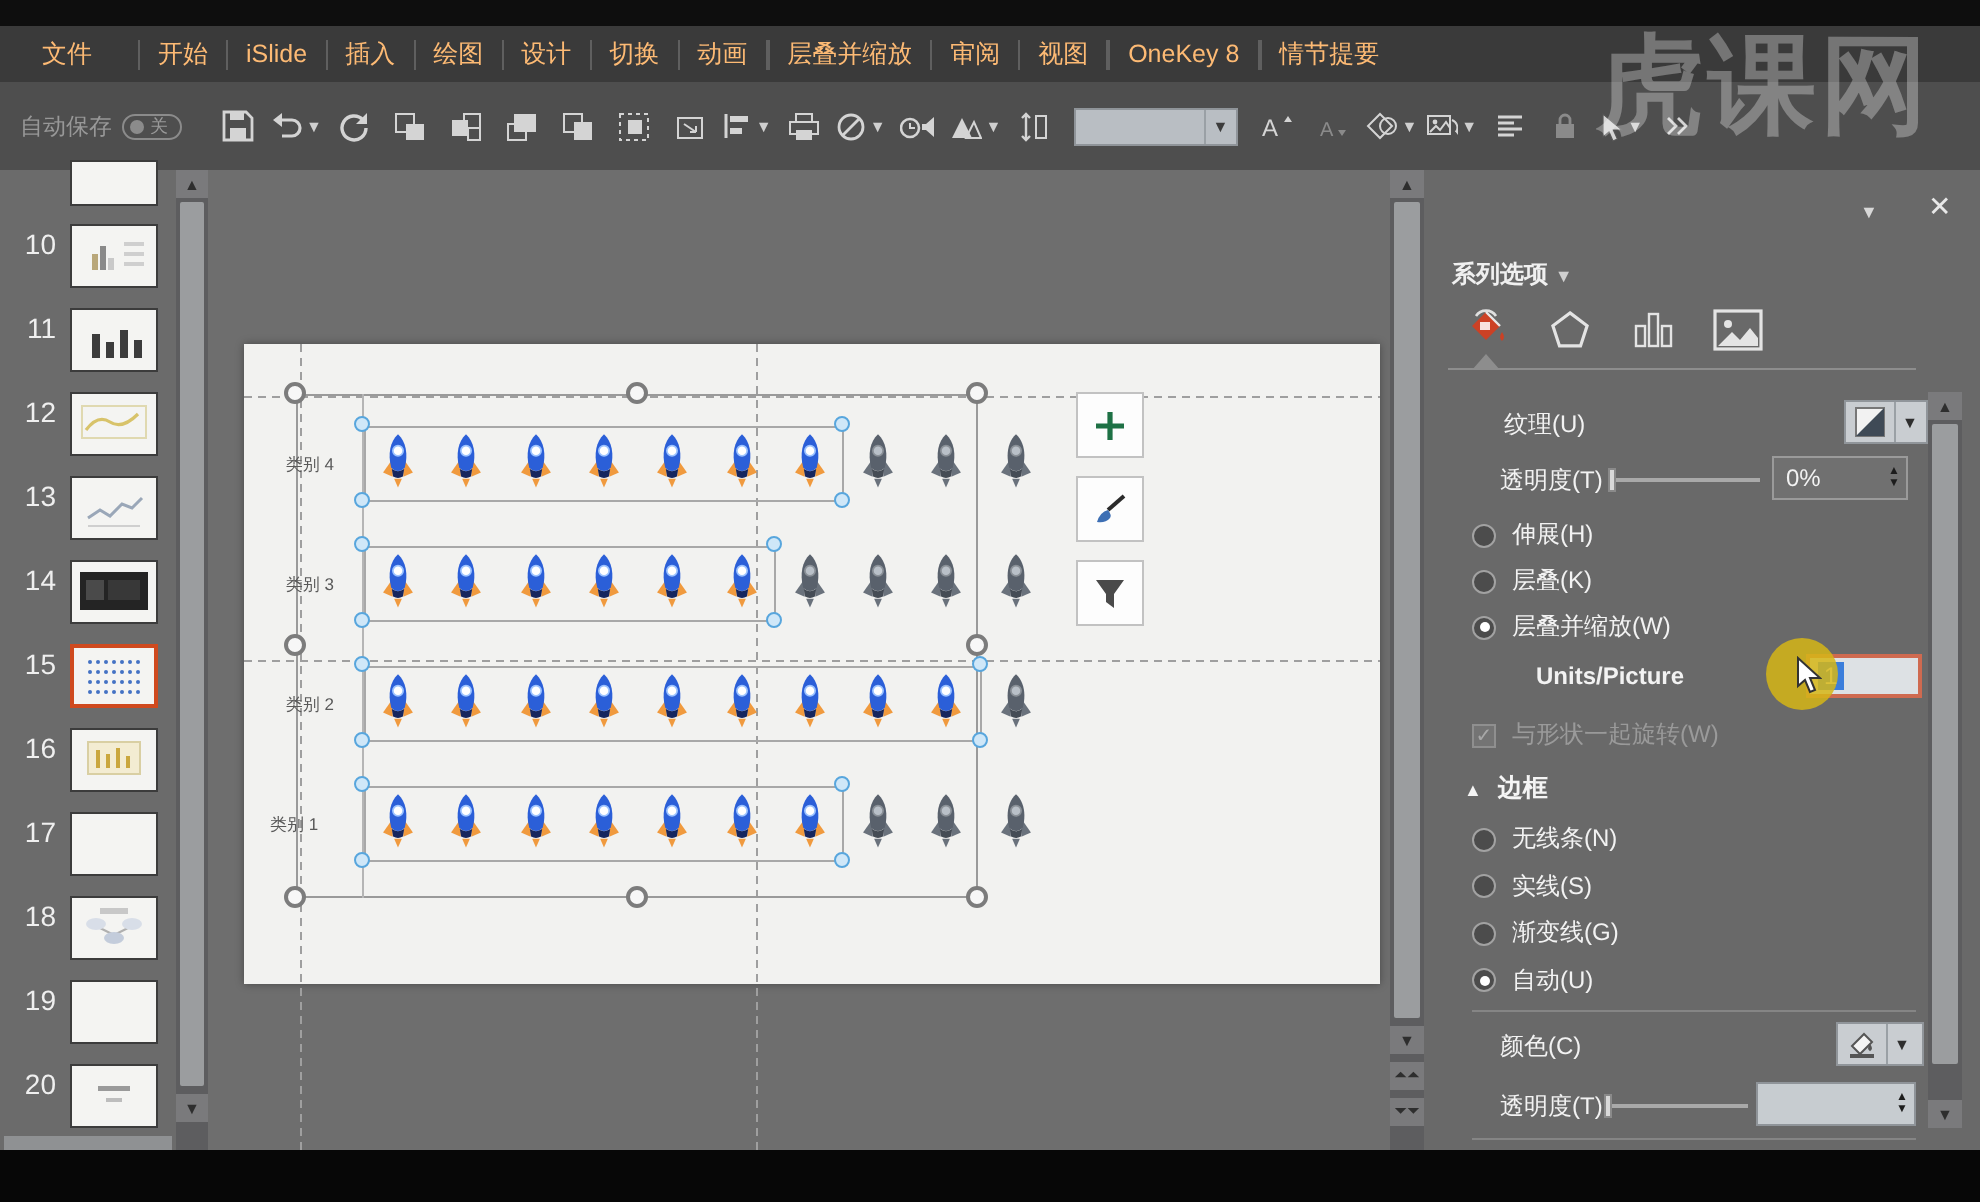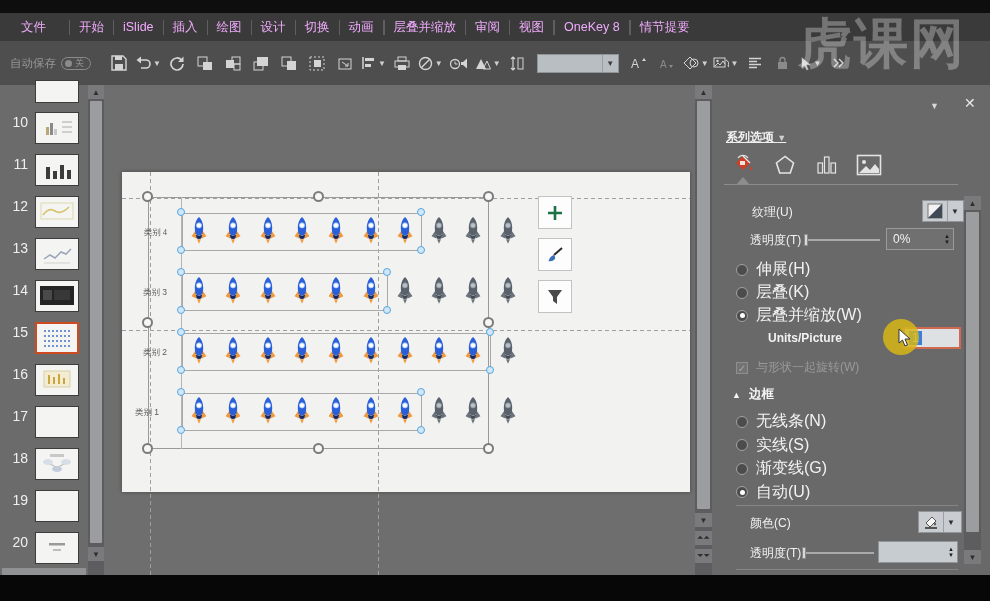--- a/index.html
+++ b/index.html
@@ -2,21 +2,21 @@
 <html><head>
 <meta charset="utf-8">
 <style>
   html,body{margin:0;padding:0;background:#000;}
   *{box-sizing:border-box;font-family:"Liberation Sans","DejaVu Sans",sans-serif;}
   #app{position:relative;width:990px;height:601px;background:#6e6e6e;overflow:hidden;}
 
   
   .titlestrip{position:absolute;left:0;top:0;width:990px;height:13px;background:#0e0e0e;}
   .tabbar{position:absolute;left:0;top:13px;width:990px;height:28px;background:#3a3a3a;display:flex;align-items:center;padding-left:12px;}
-  .tab{color:#f0abfc;font-size:12.5px;padding:0 9px;height:40px;display:flex;align-items:center;white-space:nowrap;cursor:default;}
+  .tab{color:#fdba74;font-size:12.5px;padding:0 9px;height:40px;display:flex;align-items:center;white-space:nowrap;cursor:default;}
   .tab-sep{width:1px;height:15px;background:#5f5f5f;}
   .tab.file{margin-right:14px;}
 
   .toolbar{position:absolute;left:0;top:41px;width:990px;height:44px;background:#4e4e4e;display:flex;align-items:center;padding-left:10px;}
   .autosave{display:flex;align-items:center;gap:5px;color:#989898;font-size:11.5px;margin-right:14px;}
   .autosave .pill{width:30px;height:13px;border:1px solid #8b8b8b;border-radius:7px;display:flex;align-items:center;padding:0 3px;gap:3px;color:#9a9a9a;font-size:9px;}
   .autosave .dot{width:7px;height:7px;border-radius:50%;background:#8b8b8b;}
   .tbi{display:flex;align-items:center;justify-content:center;height:26px;min-width:24px;margin:0 2px;color:#d4d4d4;}
   .tbi svg{display:block;}
   .tbi .dd{font-size:8px;color:#cfcfcf;margin-left:2px;}
@@ -49,27 +49,27 @@
   .series-sel{position:absolute;border:1px solid #a8a8a8;}
   .bluehandle{position:absolute;width:8px;height:8px;border-radius:50%;background:#cfe7f8;border:1.5px solid #58a6dd;}
   .rocket{position:absolute;width:26px;height:32px;}
   .chartbtn{position:absolute;left:433px;width:34px;height:33px;background:#fdfdfd;border:1px solid #c2c2c2;display:flex;align-items:center;justify-content:center;}
 
   
   .pane{position:absolute;left:712px;top:85px;width:278px;height:490px;background:#696969;}
   .pane-title{position:absolute;left:14px;top:8px;color:#f2f2f2;font-size:17px;letter-spacing:1px;white-space:nowrap;}
   .pane-dd{position:absolute;top:16px;color:#d8d8d8;font-size:9px;}
   .pane-close{position:absolute;left:252px;top:10px;color:#e8e8e8;font-size:14px;}
-  .series-opt{position:absolute;left:14px;top:44px;color:#f0f0f0;font-size:12px;font-weight:bold;text-decoration:underline;}
+  .series-opt{position:absolute;left:14px;top:44px;color:#f0f0f0;font-size:12px;font-weight:bold;}
   .pane-tabs{position:absolute;left:16px;top:66px;display:flex;gap:12px;}
   .pane-tab{width:30px;height:28px;display:flex;align-items:center;justify-content:center;}
   .tabline{position:absolute;left:12px;top:99px;width:234px;height:1px;background:#8d8d8d;}
   .notch{position:absolute;left:24px;top:92px;width:0;height:0;border-left:7px solid transparent;border-right:7px solid transparent;border-bottom:8px solid #8d8d8d;}
   .lbl{position:absolute;color:#f2f2f2;font-size:12px;white-space:nowrap;}
-  .radio{position:absolute;display:flex;align-items:center;gap:8px;color:#f2f2f2;font-size:16px;white-space:nowrap;}
+  .radio{position:absolute;display:flex;align-items:center;gap:8px;color:#f2f2f2;font-size:12px;white-space:nowrap;}
   .radio .rc{width:12px;height:12px;border-radius:50%;border:1px solid #a2a2a2;background:#4c4c4c;display:flex;align-items:center;justify-content:center;}
   .radio .rc .rdot{width:5px;height:5px;border-radius:50%;background:#fff;display:none;}
   .radio.sel .rc .rdot{display:block;}
   .slider-track{position:absolute;height:2px;background:#a9a9a9;}
   .slider-thumb{position:absolute;width:4px;height:12px;background:#d8d8d8;border:1px solid #8a8a8a;top:-5px;left:0;}
   .spin{position:absolute;height:22px;background:#707070;border:1px solid #9a9a9a;color:#f2f2f2;font-size:12px;display:flex;align-items:center;padding-left:6px;}
   .spin .arrows{margin-left:auto;display:flex;flex-direction:column;justify-content:center;height:100%;padding-right:3px;color:#1c1c1c;font-size:6px;line-height:6px;}
   .mini-btn{position:absolute;height:22px;background:#c9cdd1;border:1px solid #90959a;display:flex;align-items:center;}
   .mini-btn .seg{width:24px;height:20px;display:flex;align-items:center;justify-content:center;}
   .mini-btn .dds{width:15px;height:20px;border-left:1px solid #9aa0a5;display:flex;align-items:center;justify-content:center;font-size:8px;color:#2e2e2e;}
@@ -427,21 +427,21 @@
         <div class="plot-sel" style="left: 43px; top: 112px; width: 341px; height: 252px;"></div>
         <div class="handle" style="left: 37px; top: 106px;"></div>
         <div class="handle" style="left: 207.5px; top: 106px;"></div>
         <div class="handle" style="left: 378px; top: 106px;"></div>
         <div class="handle" style="left: 37px; top: 232px;"></div>
         <div class="handle" style="left: 378px; top: 232px;"></div>
         <div class="handle" style="left: 37px; top: 358px;"></div>
         <div class="handle" style="left: 207.5px; top: 358px;"></div>
         <div class="handle" style="left: 378px; top: 358px;"></div>
         <div class="axis-line" style="left: 76px; top: 112px; height: 252px;"></div>
-        <div class="cat-label" style="left: 22px; top: 142px; font-family: Liberation Serif, serif;">类别 4</div>
+        <div class="cat-label" style="left: 22px; top: 142px;">类别 4</div>
         <div class="rocket" style="left: 81px; top: 131px;"><svg width="26" height="32" viewBox="0 0 24 30">
             <path d="M5 19 L9.5 12.5 L9.5 21 Z" fill="#f09a3e"></path>
             <path d="M19 19 L14.5 12.5 L14.5 21 Z" fill="#f09a3e"></path>
             <path d="M12 1 C15.8 4.5 16.8 10.5 15.2 16.5 Q13.8 18.3 12 18.3 Q10.2 18.3 8.8 16.5 C7.2 10.5 8.2 4.5 12 1 Z" fill="#2b5fd8"></path>
             <path d="M9.1 17.4 Q12 19.4 14.9 17.4 L14.3 20.9 Q12 22.2 9.7 20.9 Z" fill="#16265e"></path>
             <path d="M10.2 21.9 L13.8 21.9 L12 26 Z" fill="#f09a3e"></path>
             <circle cx="12" cy="8.8" r="2.4" fill="#ffffff" stroke="#9cc3ff" stroke-width=".8"></circle>
           </svg></div>
         <div class="rocket" style="left: 115.3px; top: 131px;"><svg width="26" height="32" viewBox="0 0 24 30">
             <path d="M5 19 L9.5 12.5 L9.5 21 Z" fill="#f09a3e"></path>

